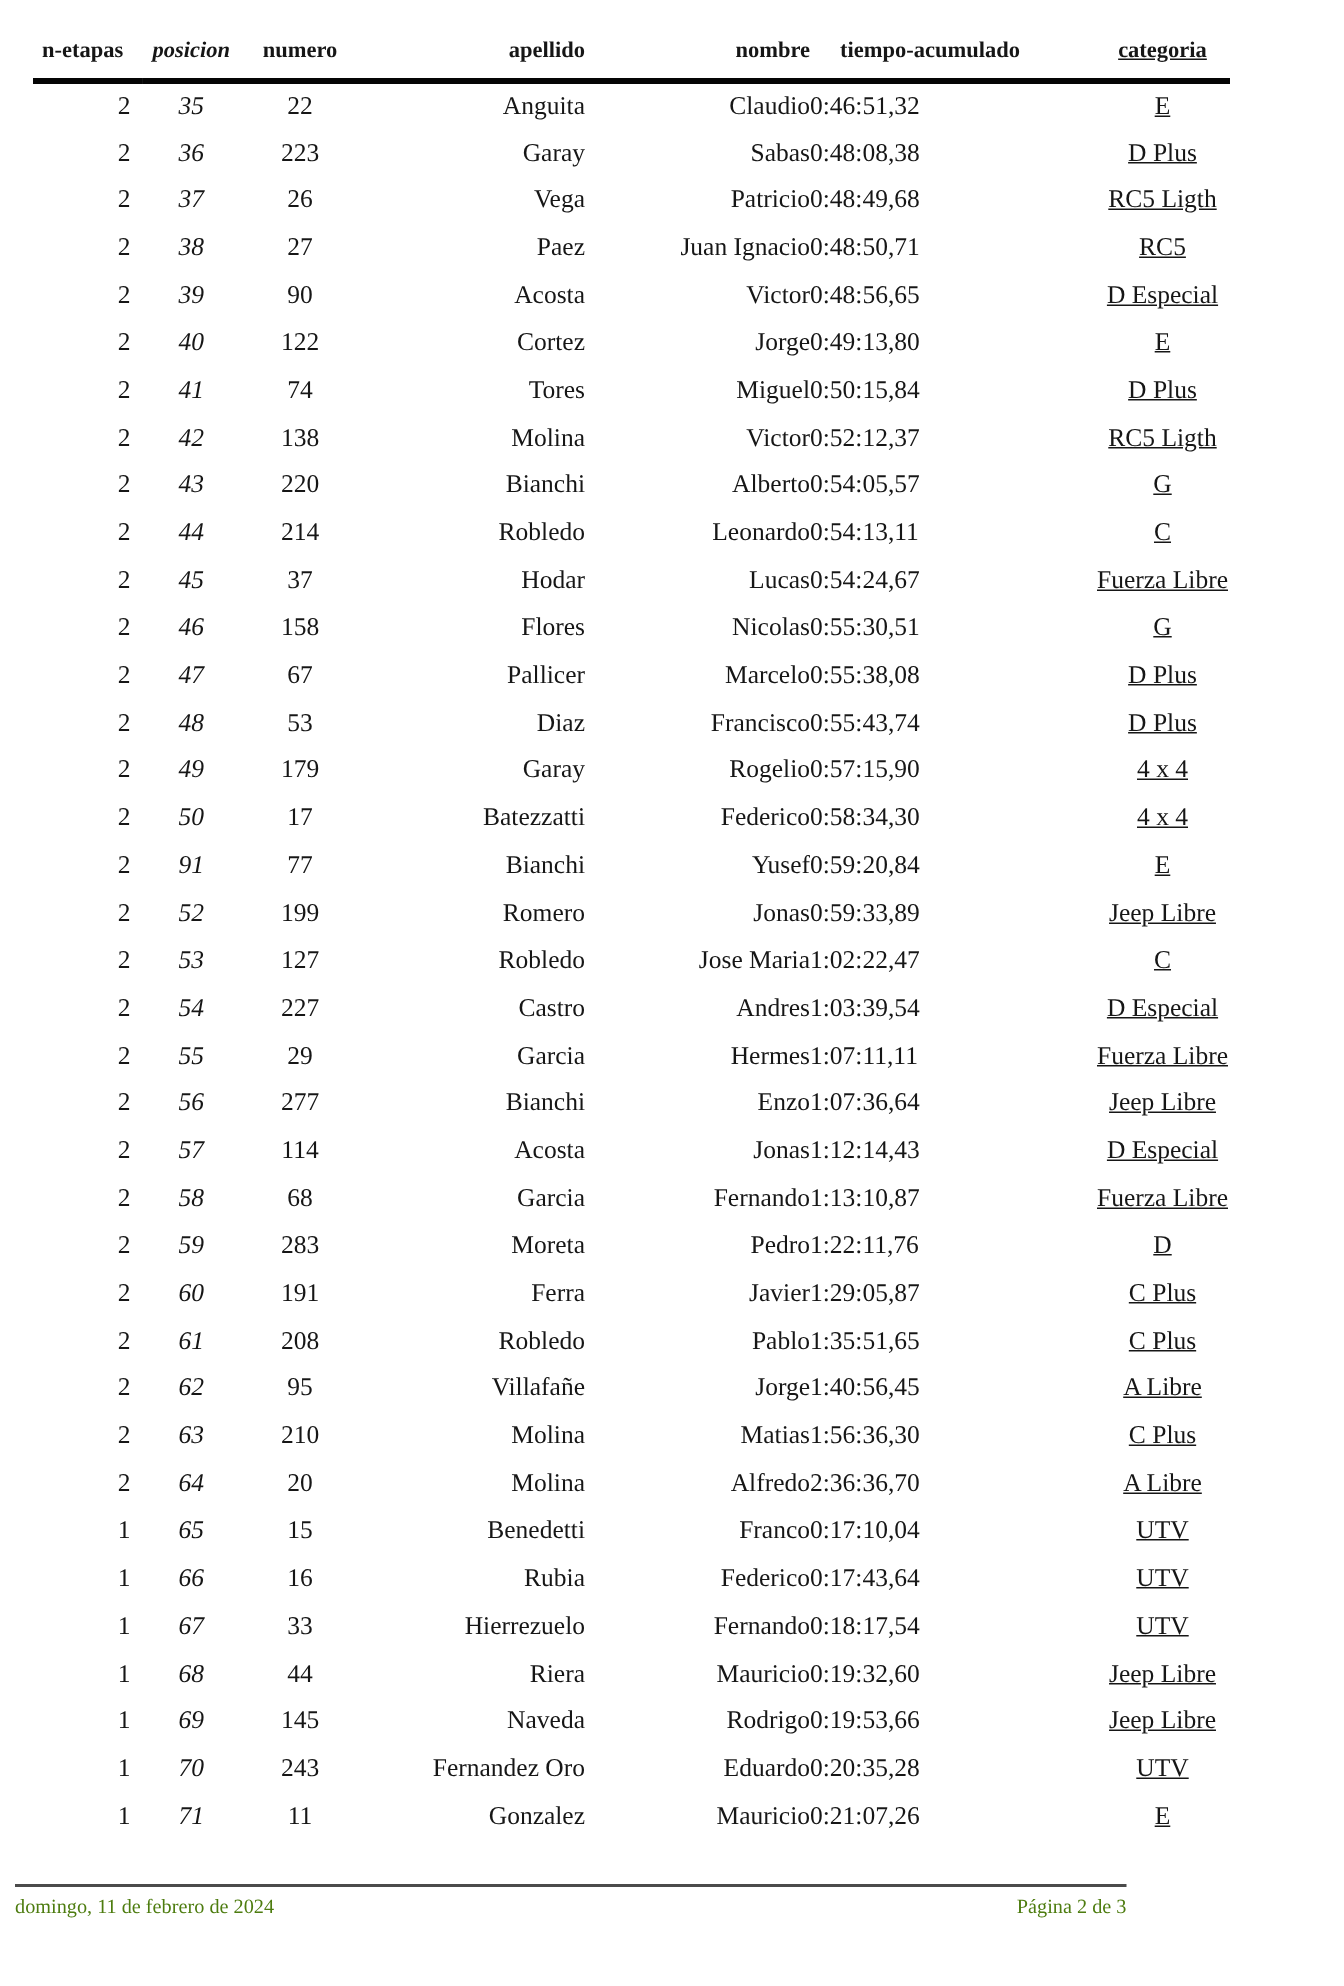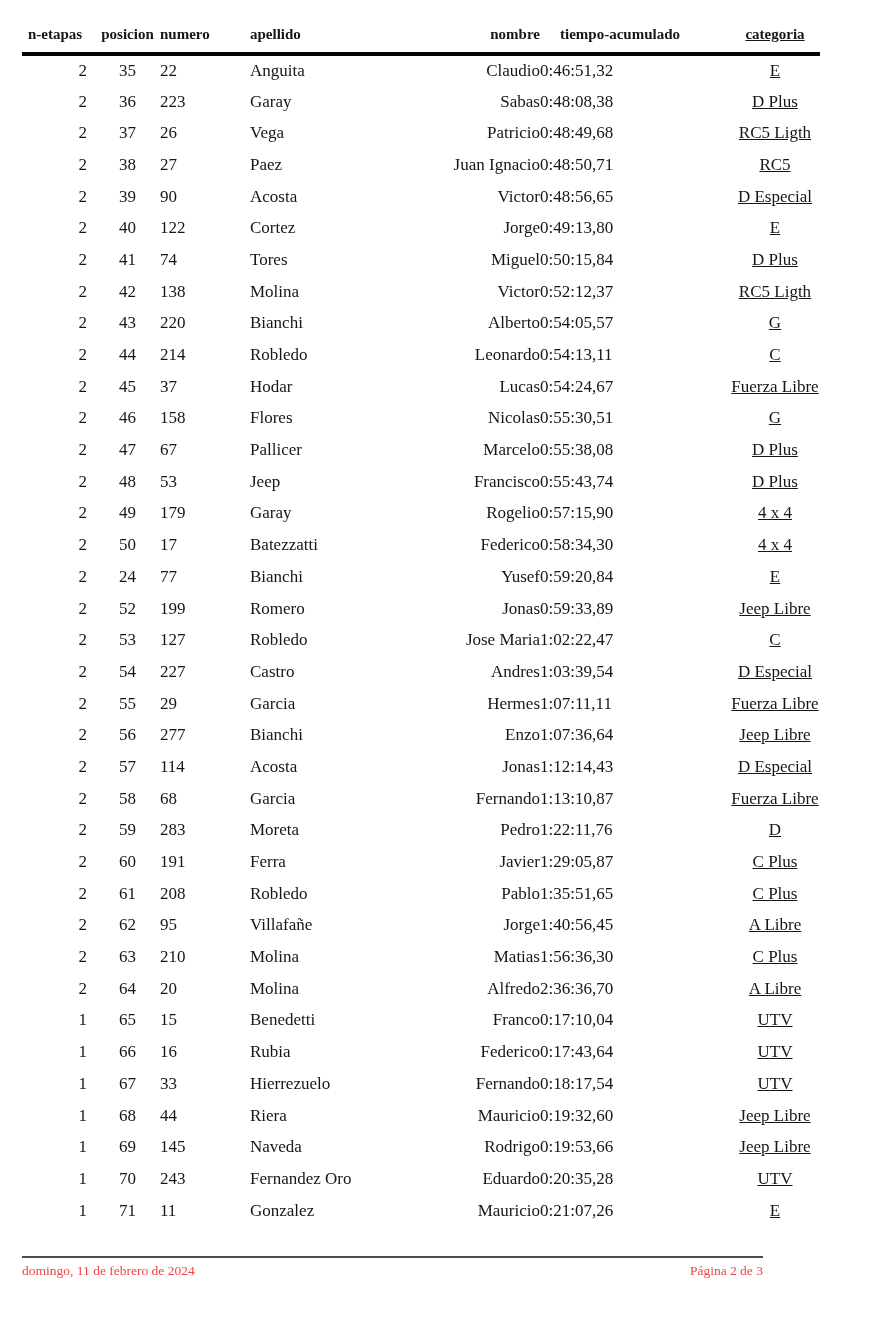--- a/index.html
+++ b/index.html
@@ -38,38 +38,38 @@
     font-size: 17px;
     padding: 0;
     vertical-align: middle;
     white-space: nowrap;
     overflow: hidden;
   }
 
   
   .col-0 { width: 73px;  text-align: right;  padding-right: 8px; }
   th.col-0 { text-align: left; padding-left: 6px; padding-right: 0; }
-  .col-1 { width: 65px;  text-align: center; }
-  .col-2 { width: 80px;  text-align: left; }
-  .col-3 { width: 150px; text-align: left; padding-left: 10px; }
+  .col-1 { width: 65px;  text-align: center; font-style: italic; }
+  .col-2 { width: 80px;  text-align: center; }
+  .col-3 { width: 150px; text-align: right; padding-left: 10px; }
   .col-4 { width: 150px; text-align: right; padding-left: 10px; }
   .col-5 { width: 160px; }
   .col-6 { width: 150px; text-align: center; text-decoration: underline; }
 
   .footer {
     position: absolute;
-    left: 22px;
+    left: 10px;
     top: 1256px;
     width: 741px;
     border-top: 2px solid #4b4b4b;
     padding-top: 5px;
     display: flex;
     justify-content: space-between;
     font-size: 13.5px;
-    color: #ef4444;
+    color: #4d7c0f;
   }
 </style>
 </head>
 <body>
 
 <div class="page">
 
   <table class="results">
     <thead>
       <tr>
@@ -197,21 +197,21 @@
           <td class="col-2">67</td>
           <td class="col-3">Pallicer</td>
           <td class="col-4">Marcelo</td>
           <td class="col-5">0:55:38,08</td>
           <td class="col-6">D Plus</td>
         </tr>
         <tr>
           <td class="col-0">2</td>
           <td class="col-1">48</td>
           <td class="col-2">53</td>
-          <td class="col-3">Jeep</td>
+          <td class="col-3">Diaz</td>
           <td class="col-4">Francisco</td>
           <td class="col-5">0:55:43,74</td>
           <td class="col-6">D Plus</td>
         </tr>
         <tr>
           <td class="col-0">2</td>
           <td class="col-1">49</td>
           <td class="col-2">179</td>
           <td class="col-3">Garay</td>
           <td class="col-4">Rogelio</td>
@@ -222,21 +222,21 @@
           <td class="col-0">2</td>
           <td class="col-1">50</td>
           <td class="col-2">17</td>
           <td class="col-3">Batezzatti</td>
           <td class="col-4">Federico</td>
           <td class="col-5">0:58:34,30</td>
           <td class="col-6">4 x 4</td>
         </tr>
         <tr>
           <td class="col-0">2</td>
-          <td class="col-1">24</td>
+          <td class="col-1">91</td>
           <td class="col-2">77</td>
           <td class="col-3">Bianchi</td>
           <td class="col-4">Yusef</td>
           <td class="col-5">0:59:20,84</td>
           <td class="col-6">E</td>
         </tr>
         <tr>
           <td class="col-0">2</td>
           <td class="col-1">52</td>
           <td class="col-2">199</td>

